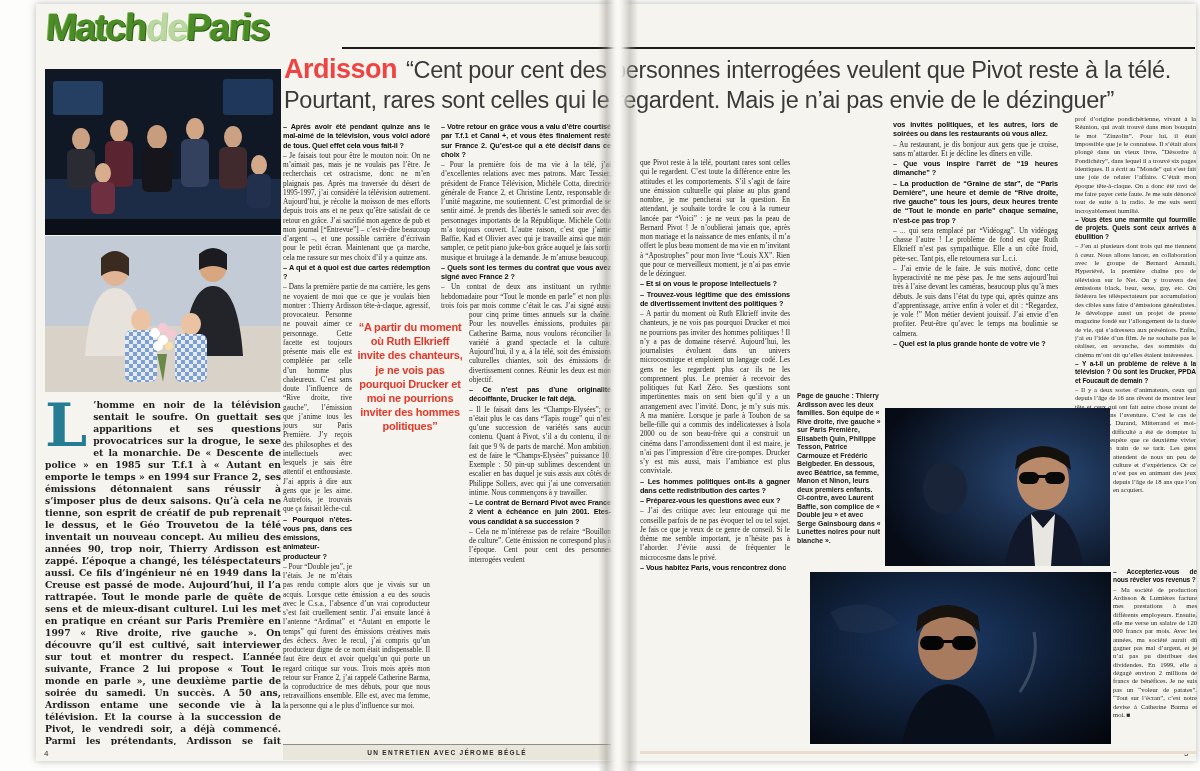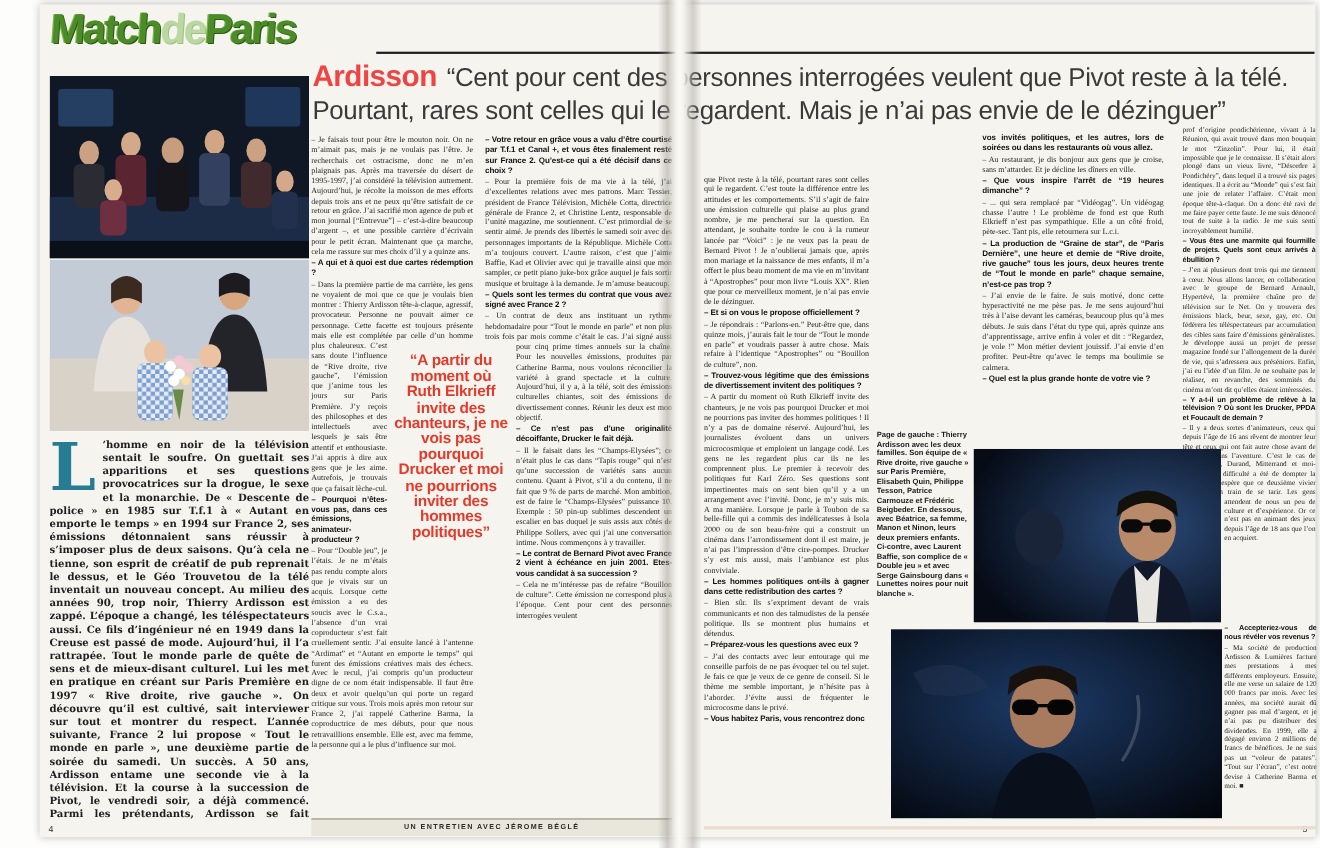--- a/index.html
+++ b/index.html
@@ -44,21 +44,21 @@
 
   #col1{left:283px;top:122px;width:147px;height:623px;}
   #col2{left:441px;top:122px;width:170px;height:623px;}
   #col3{left:640px;top:115px;width:150px;height:628px;margin-top:43px;}
   #col4{left:893px;top:120px;width:165px;height:350px;}
   #col5{left:1075px;top:115px;width:121px;height:450px;}
   #col6{left:1113px;top:568px;width:84px;height:178px;}
 
   
   #pullquote{left:356px;top:320px;width:108px;height:250px;color:#e33a2b;
-             font-weight:bold;font-size:14px;line-height:14.2px;text-align:center;
+             font-weight:bold;font-size:11px;line-height:14.2px;text-align:center;
              font-family:"Liberation Sans",sans-serif;letter-spacing:-0.2px;}
 
   
   #caption{left:797px;top:392px;width:84px;height:176px;overflow:hidden;
            font-size:6.9px;line-height:8.5px;font-weight:bold;color:#1b1b1b;text-align:left;}
 
   
   #byline-bar{left:283px;top:744px;width:328px;height:15px;background:#e9e7dc;
               border-top:1px solid #8d8d82;display:flex;align-items:center;justify-content:center;}
   #byline{font-size:6.5px;font-weight:bold;letter-spacing:1.3px;color:#2a2a2a;}
@@ -144,20 +144,21 @@
     </svg>
   </div>
 
   <div id="intro" class="abs">
     <span id="dropcap">L</span><span>’homme en noir de la télévision sentait le soufre. On guettait ses apparitions et ses questions provocatrices sur la drogue, le sexe et la monarchie. De « Descente de police » en 1985 sur T.f.1 à « Autant en emporte le temps » en 1994 sur France 2, ses émissions détonnaient sans réussir à s’imposer plus de deux saisons. Qu’à cela ne tienne, son esprit de créatif de pub reprenait le dessus, et le Géo Trouvetou de la télé inventait un nouveau concept. Au milieu des années 90, trop noir, Thierry Ardisson est zappé. L’époque a changé, les téléspectateurs aussi. Ce fils d’ingénieur né en 1949 dans la Creuse est passé de mode. Aujourd’hui, il l’a rattrapée. Tout le monde parle de quête de sens et de mieux-disant culturel. Lui les met en pratique en créant sur Paris Première en 1997 « Rive droite, rive gauche ». On découvre qu’il est cultivé, sait interviewer sur tout et montrer du respect. L’année suivante, France 2 lui propose « Tout le monde en parle », une deuxième partie de soirée du samedi. Un succès. A 50 ans, Ardisson entame une seconde vie à la télévision. Et la course à la succession de Pivot, le vendredi soir, a déjà commencé. Parmi les prétendants, Ardisson se fait discret, mais son nom fait de plus en plus de bruit...</span>
   </div>
 
   <div id="col1" class="abs col c-std">
     <div class="flt" style="width:0;height:196px;"></div>
     <div class="flt" style="width:78px;height:254px;"></div>
+  <div class="seg q">– Après avoir été pendant quinze ans le mal-aimé de la télévision, vous voici adoré de tous. Quel effet cela vous fait-il ?</div>
       <div class="seg a">– Je faisais tout pour être le mouton noir. On ne m’aimait pas, mais je ne voulais pas l’être. Je recherchais cet ostracisme, donc ne m’en plaignais pas. Après ma traversée du désert de 1995-1997, j’ai considéré la télévision autrement. Aujourd’hui, je récolte la moisson de mes efforts depuis trois ans et ne peux qu’être satisfait de ce retour en grâce. J’ai sacrifié mon agence de pub et mon journal [“Entrevue”] – c’est-à-dire beaucoup d’argent –, et une possible carrière d’écrivain pour le petit écran. Maintenant que ça marche, cela me rassure sur mes choix d’il y a quinze ans.</div>
       <div class="seg q">– A qui et à quoi est due cartes rédemption ?</div>
       <div class="seg a">– Dans la première partie de ma carrière, les gens ne voyaient de moi que ce que je voulais bien montrer : Thierry Ardisson tête-à-claque, agressif, provocateur. Personne ne pouvait aimer ce personnage. Cette facette est toujours présente mais elle est complétée par celle d’un homme plus chaleureux. C’est sans doute l’influence de “Rive droite, rive gauche”, l’émission que j’anime tous les jours sur Paris Première. J’y reçois des philosophes et des intellectuels avec lesquels je sais être attentif et enthousiaste. J’ai appris à dire aux gens que je les aime. Autrefois, je trouvais que ça faisait lèche-cul.</div>
       <div class="seg q">– Pourquoi n’êtes-vous pas, dans ces émissions, animateur-producteur ?</div>
       <div class="seg a">– Pour “Double jeu”, je l’étais. Je ne m’étais pas rendu compte alors que je vivais sur un acquis. Lorsque cette émission a eu des soucis avec le C.s.a., l’absence d’un vrai coproducteur s’est fait cruellement sentir. J’ai ensuite lancé à l’antenne “Ardimat” et “Autant en emporte le temps” qui furent des émissions créatives mais des échecs. Avec le recul, j’ai compris qu’un producteur digne de ce nom était indispensable. Il faut être deux et avoir quelqu’un qui porte un regard critique sur vous. Trois mois après mon retour sur France 2, j’ai rappelé Catherine Barma, la coproductrice de mes débuts, pour que nous retravaillions ensemble. Elle est, avec ma femme, la personne qui a le plus d’influence sur moi.</div>
     </div>
   <div id="col2" class="abs col c-std">
     <div class="flt l" style="width:0;height:196px;"></div>
     <div class="flt l" style="width:28px;height:254px;"></div>
   <div class="seg q">– Votre retour en grâce vous a valu d’être courtisé par T.f.1 et Canal +, et vous êtes finalement resté sur France 2. Qu’est-ce qui a été décisif dans ce choix ?</div>
@@ -174,37 +175,35 @@
 
   <div id="byline-bar" class="abs">
     <span id="byline">UN ENTRETIEN AVEC JÉROME BÉGLÉ</span>
   </div>
   <div id="page-left" class="abs pagenum">4</div>
   <div id="page-right" class="abs pagenum">5</div>
   <div id="warmrule" class="abs"></div>
 
   <div id="col3" class="abs col c-std">
       <div class="seg a">que Pivot reste à la télé, pourtant rares sont celles qui le regardent. C’est toute la différence entre les attitudes et les comportements. S’il s’agit de faire une émission culturelle qui plaise au plus grand nombre, je me pencherai sur la question. En attendant, je souhaite tordre le cou à la rumeur lancée par “Voici” : je ne veux pas la peau de Bernard Pivot ! Je n’oublierai jamais que, après mon mariage et la naissance de mes enfants, il m’a offert le plus beau moment de ma vie en m’invitant à “Apostrophes” pour mon livre “Louis XX”. Rien que pour ce merveilleux moment, je n’ai pas envie de le dézinguer.</div>
-      <div class="seg q">– Et si on vous le propose officiellement ?</div>
-      <div class="seg a">– Je répondrais : “Parlons-en.” Peut-être que, dans quinze mois, j’aurais fait le tour de “Tout le monde en parle” et voudrais passer à autre chose. Mais refaire à l’identique “Apostrophes” ou “Bouillon de culture”, non.</div>
+      <div class="seg q">– Et si on vous le propose intellectuels ?</div>
       <div class="seg q">– Trouvez-vous légitime que des émissions de divertissement invitent des politiques ?</div>
       <div class="seg a">– A partir du moment où Ruth Elkrieff invite des chanteurs, je ne vois pas pourquoi Drucker et moi ne pourrions pas inviter des hommes politiques ! Il n’y a pas de domaine réservé. Aujourd’hui, les journalistes évoluent dans un univers microcosmique et emploient un langage codé. Les gens ne les regardent plus car ils ne les comprennent plus. Le premier à recevoir des politiques fut Karl Zéro. Ses questions sont impertinentes mais on sent bien qu’il y a un arrangement avec l’invité. Donc, je m’y suis mis. A ma manière. Lorsque je parle à Toubon de sa belle-fille qui a commis des indélicatesses à Isola 2000 ou de son beau-frère qui a construit un cinéma dans l’arrondissement dont il est maire, je n’ai pas l’impression d’être cire-pompes. Drucker s’y est mis aussi, mais l’ambiance est plus conviviale.</div>
       <div class="seg q">– Les hommes politiques ont-ils à gagner dans cette redistribution des cartes ?</div>
-      <div class="seg a">– Bien sûr. Ils s’expriment devant de vrais communicants et non des talmudistes de la pensée politique. Ils se montrent plus humains et détendus.</div>
       <div class="seg q">– Préparez-vous les questions avec eux ?</div>
-      <div class="seg a">– J’ai des contacts avec leur entourage qui me conseille parfois de ne pas évoquer tel ou tel sujet. Je fais ce que je veux de ce genre de conseil. Si le thème me semble important, je n’hésite pas à l’aborder. J’évite aussi de fréquenter le microcosme dans le privé.</div>
+      <div class="seg a">– J’ai des critique avec leur entourage qui me conseille parfois de ne pas évoquer tel ou tel sujet. Je fais ce que je veux de ce genre de conseil. Si le thème me semble important, je n’hésite pas à l’aborder. J’évite aussi de fréquenter le microcosme dans le privé.</div>
       <div class="seg q">– Vous habitez Paris, vous rencontrez donc</div>
     </div>
   <div id="caption" class="abs">Page de gauche : Thierry Ardisson avec les deux familles. Son équipe de « Rive droite, rive gauche » sur Paris Première, Elisabeth Quin, Philippe Tesson, Patrice Carmouze et Frédéric Beigbeder. En dessous, avec Béatrice, sa femme, Manon et Ninon, leurs deux premiers enfants. Ci-contre, avec Laurent Baffie, son complice de « Double jeu » et avec Serge Gainsbourg dans « Lunettes noires pour nuit blanche ».</div>
   <div id="col4" class="abs col c-std">
       <div class="seg q">vos invités politiques, et les autres, lors de soirées ou dans les restaurants où vous allez.</div>
       <div class="seg a">– Au restaurant, je dis bonjour aux gens que je croise, sans m’attarder. Et je décline les dîners en ville.</div>
       <div class="seg q">– Que vous inspire l’arrêt de “19 heures dimanche” ?</div>
+      <div class="seg q">– La production de “Graine de star”, de “Paris Dernière”, une heure et demie de “Rive droite, rive gauche” tous les jours, deux heures trente de “Tout le monde en parle” chaque semaine, n’est-ce pas trop ?</div>
       <div class="seg a">– ... qui sera remplacé par “Vidéogag”. Un vidéogag chasse l’autre ! Le problème de fond est que Ruth Elkrieff n’est pas sympathique. Elle a un côté froid, pète-sec. Tant pis, elle retournera sur L.c.i.</div>
-      <div class="seg q">– La production de “Graine de star”, de “Paris Dernière”, une heure et demie de “Rive droite, rive gauche” tous les jours, deux heures trente de “Tout le monde en parle” chaque semaine, n’est-ce pas trop ?</div>
       <div class="seg a">– J’ai envie de le faire. Je suis motivé, donc cette hyperactivité ne me pèse pas. Je me sens aujourd’hui très à l’aise devant les caméras, beaucoup plus qu’à mes débuts. Je suis dans l’état du type qui, après quinze ans d’apprentissage, arrive enfin à voler et dit : “Regardez, je vole !” Mon métier devient jouissif. J’ai envie d’en profiter. Peut-être qu’avec le temps ma boulimie se calmera.</div>
       <div class="seg q">– Quel est la plus grande honte de votre vie ?</div>
     </div>
   <div id="col5" class="abs col c-sm">
     <div class="flt l" style="width:0;height:340px;"></div>
     <div class="flt l" style="width:38px;height:112px;"></div>
   <div class="seg a">prof d’origine pondichérienne, vivant à la Réunion, qui avait trouvé dans mon bouquin le mot “Zinzolin”. Pour lui, il était impossible que je le connaisse. Il s’était alors plongé dans un vieux livre, “Désordre à Pondichéry”, dans lequel il a trouvé six pages identiques. Il a écrit au “Monde” qui s’est fait une joie de relater l’affaire. C’était mon époque tête-à-claque. On a donc été ravi de me faire payer cette faute. Je me suis dénoncé tout de suite à la radio. Je me suis senti incroyablement humilié.</div>
       <div class="seg q">– Vous êtes une marmite qui fourmille de projets. Quels sont ceux arrivés à ébullition ?</div>
       <div class="seg a">– J’en ai plusieurs dont trois qui me tiennent à cœur. Nous allons lancer, en collaboration avec le groupe de Bernard Arnault, Hypertévé, la première chaîne pro de télévision sur le Net. On y trouvera des émissions black, beur, sexe, gay, etc. On fédérera les téléspectateurs par accumulation des cibles sans faire d’émissions généralistes. Je développe aussi un projet de presse magazine fondé sur l’allongement de la durée de vie, qui s’adressera aux préséniors. Enfin, j’ai eu l’idée d’un film. Je ne souhaite pas le réaliser, en revanche, des sommités du cinéma m’ont dit qu’elles étaient intéressées.</div>
       <div class="seg q">– Y a-t-il un problème de relève à la télévision ? Où sont les Drucker, PPDA et Foucault de demain ?</div>

